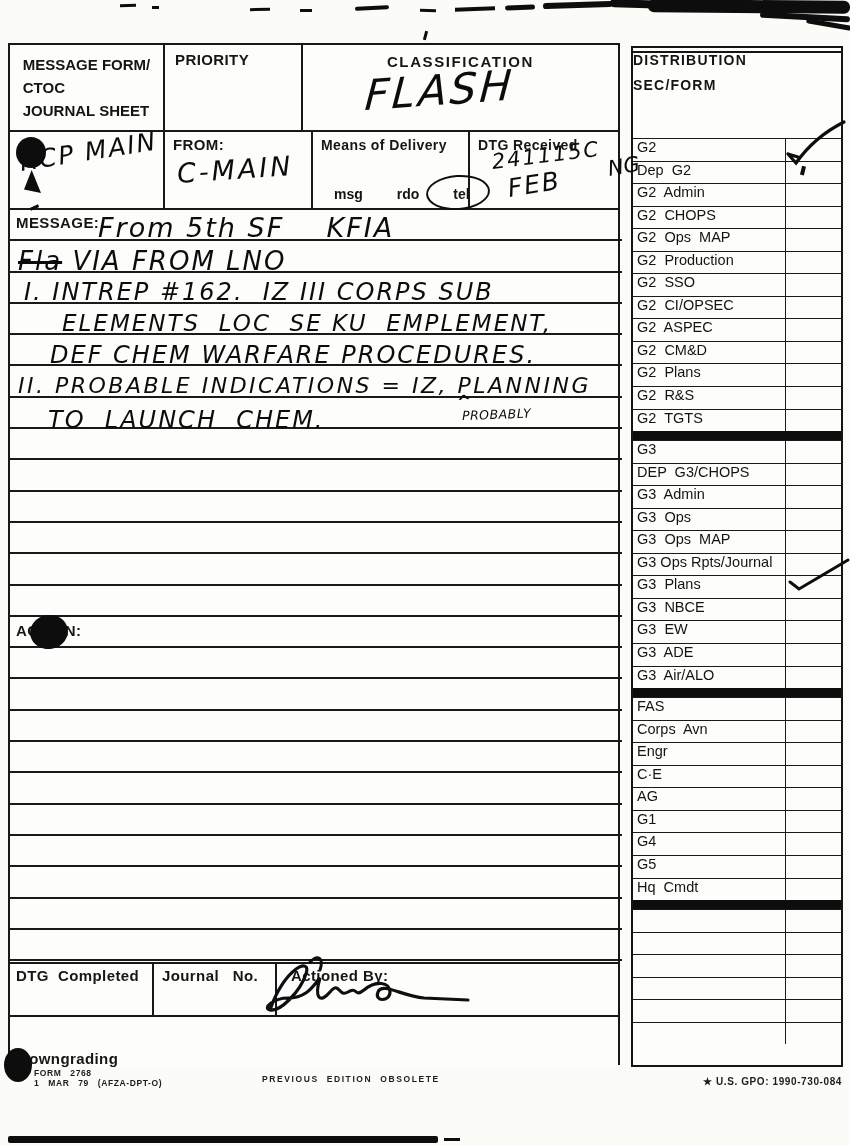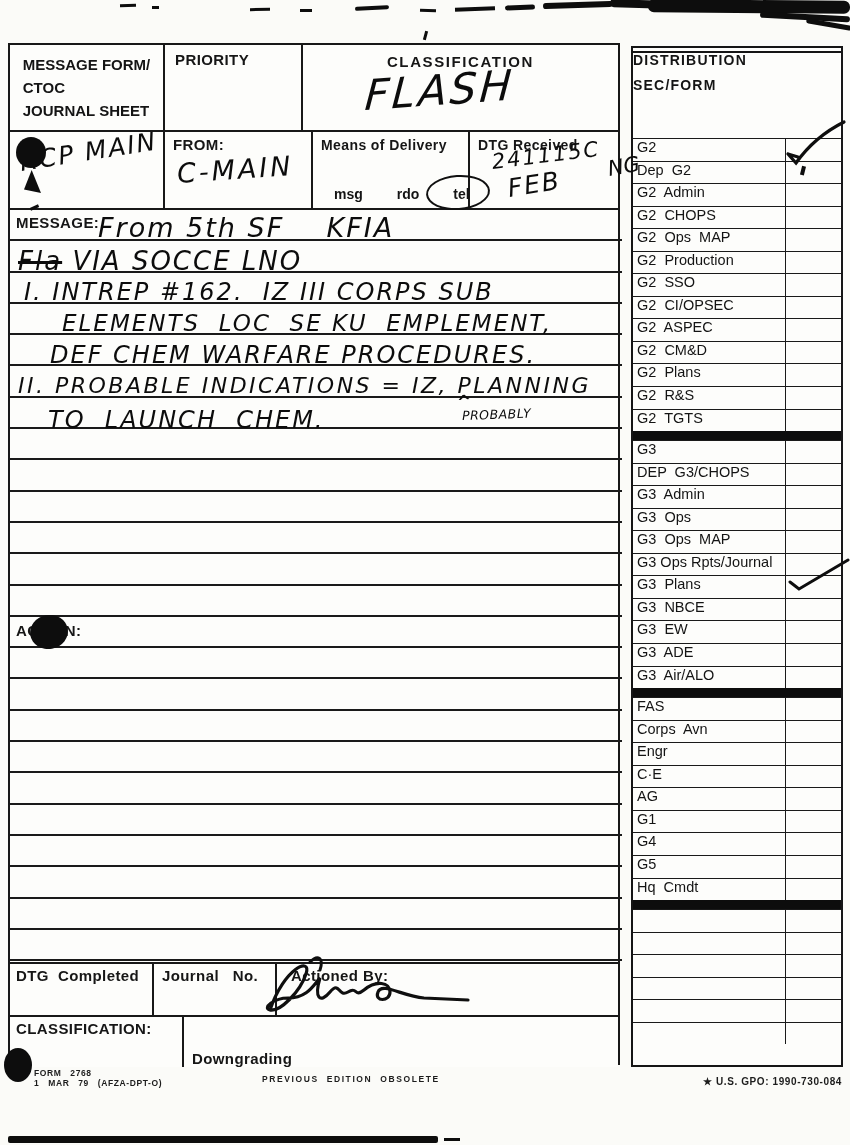--- a/index.html
+++ b/index.html
@@ -120,21 +120,21 @@
     <div id="dtg-cell" class="cell">
       <span class="flabel" style="font-size:14px;">DTG Received</span>
       <span id="hw-dtg1" class="hw">241115C</span>
       <span id="hw-dtg2" class="hw">FEB</span>
     </div>
   </div>
 
   <div id="message-area">
     <span id="message-label" class="flabel">MESSAGE:</span>
     <div id="ml1" class="msgline hw">From 5th SF    KFIA</div>
-    <div id="ml2" class="msgline hw"><span class="strike">Fla</span><span> VIA SOCCE LNO</span></div>
+    <div id="ml2" class="msgline hw"><span class="strike">Fla</span><span> VIA FROM LNO</span></div>
     <div id="ml3" class="msgline hw">I. INTREP #162.  IZ III CORPS SUB</div>
     <div id="ml4" class="msgline hw">ELEMENTS  LOC  SE KU  EMPLEMENT,</div>
     <div id="ml5" class="msgline hw">DEF CHEM WARFARE PROCEDURES.</div>
     <div id="ml7" class="msgline hw">TO  LAUNCH  CHEM.</div>
     <div id="ml6" class="msgline hw">II. PROBABLE INDICATIONS = IZ, PLANNING</div>
     <span id="ml7-caret" class="hw">^</span>
     <span id="ml7-ann" class="hw">PROBABLY</span>
     <span id="action-label" class="flabel">ACTION:</span>
   </div>
 
@@ -146,23 +146,20 @@
     </div>
     <div id="journal-cell" class="cell">
       <span class="flabel">Journal   No.</span>
     </div>
     <div id="actioned-cell" class="cell">
       <span class="flabel">Actioned By:</span>
     </div>
   </div>
 
   <div id="class-row" class="cellrow">
-    <div id="classb-cell" class="cell">
-      <span class="flabel">CLASSIFICATION:</span>
-    </div>
     <div id="downg-cell" class="cell">
       <span id="downgrading" class="flabel">Downgrading</span>
     </div>
   </div>
 </div>
 
 <div id="signature" class="abs">
   <svg width="235" height="80" viewBox="0 0 235 80">
     <path d="M30,70 C44,28 72,16 66,34 C60,52 40,72 30,70 C22,68 34,58 48,58 C68,58 74,44 80,38 C74,58 80,64 90,52 C100,40 98,58 108,52 C118,46 114,58 124,50 C136,40 150,42 150,52 C150,62 134,62 138,52 C142,42 162,56 184,58 L228,60" fill="none" stroke="#0f0f0f" stroke-width="3.2" stroke-linecap="round"></path>
     <path d="M70,22 C78,14 84,18 80,30" fill="none" stroke="#0f0f0f" stroke-width="3" stroke-linecap="round"></path>

